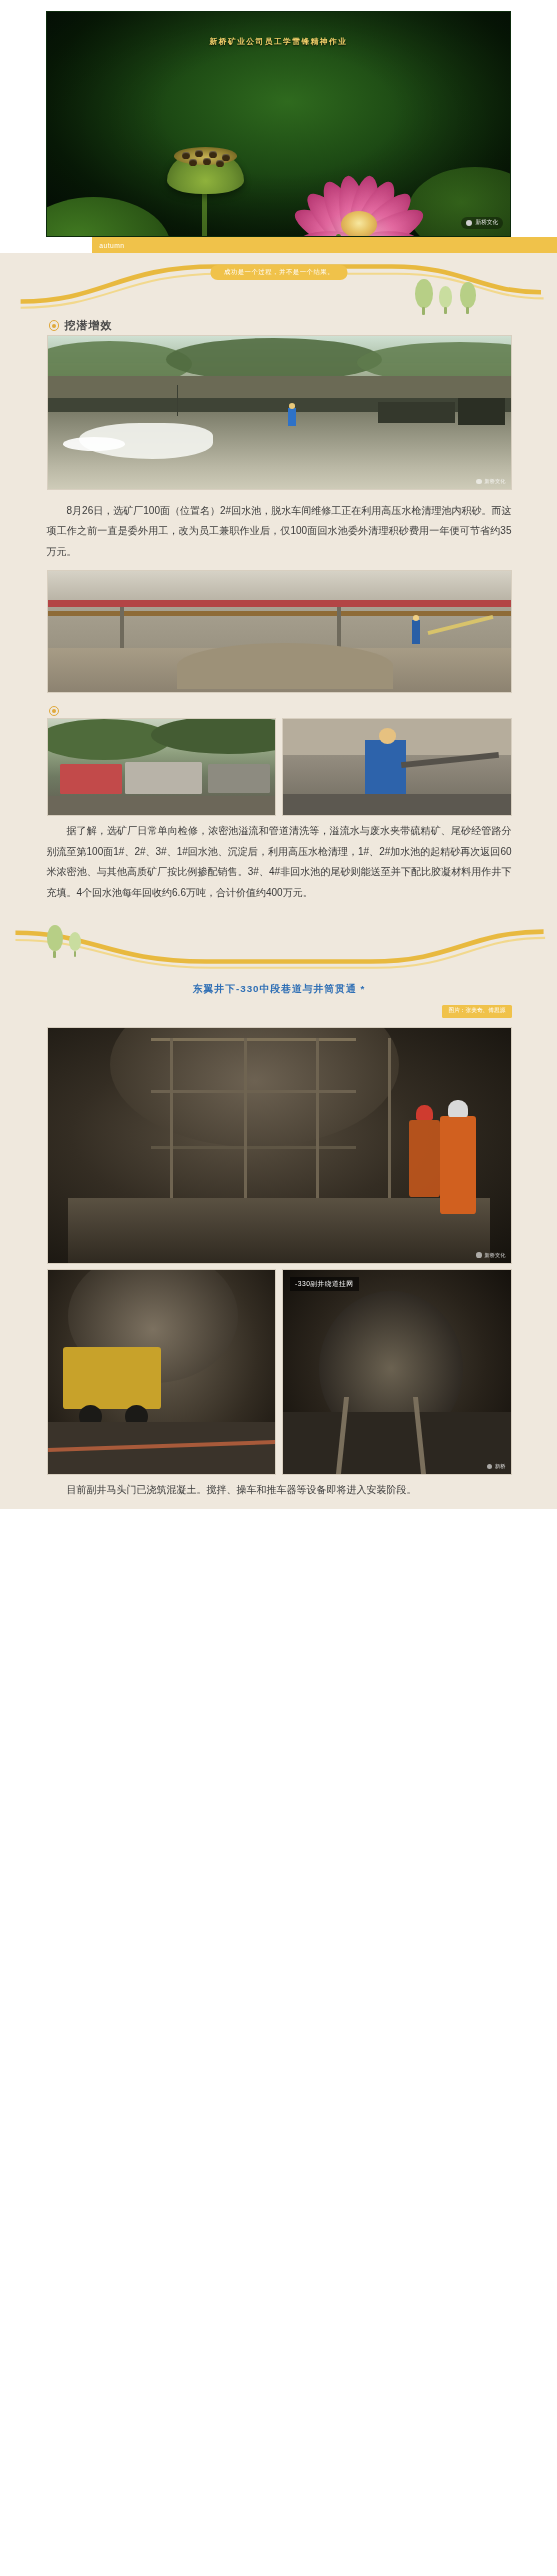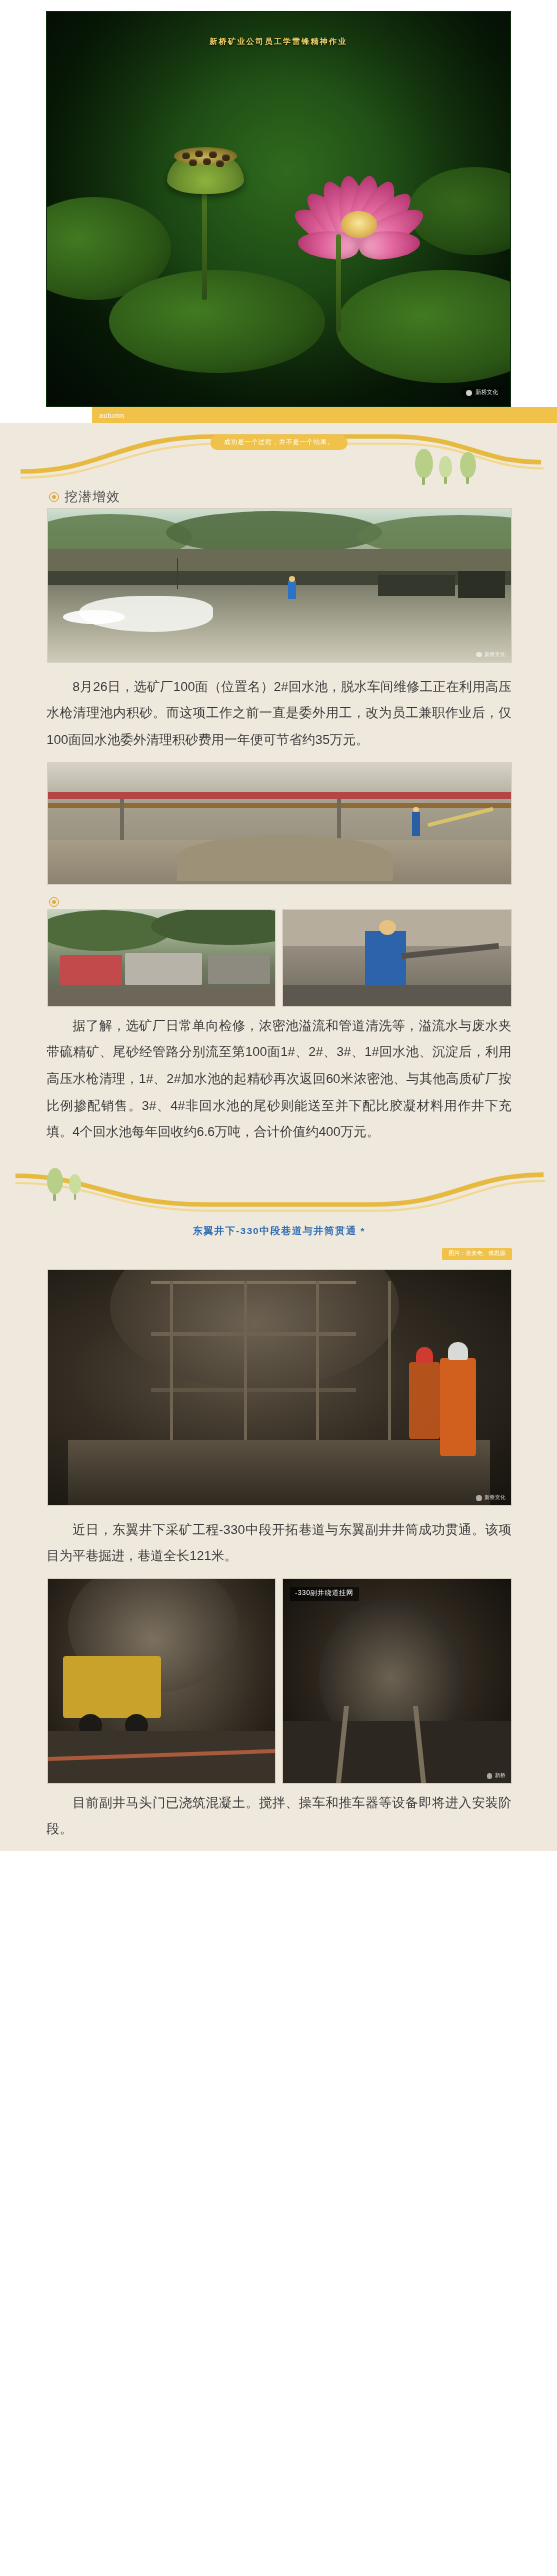--- a/index.html
+++ b/index.html
@@ -8,21 +8,21 @@
     width:558px;
     background:#ffffff;
     font-family:"Liberation Sans", sans-serif;
     color:#333;
   }
   .page { width:558px; position:relative; background:#fff; overflow:hidden; }
 
   
   .hero-wrap { position:relative; width:558px; padding:11.3px 46px 0 46px; background:#fff; }
   .hero {
-    position:relative; width:465px; height:396px; overflow:hidden;
+    position:relative; width:465px; height:226px; overflow:hidden;
     background:radial-gradient(ellipse at 52% 40%, #2f6a1e 0%, #1d4a14 35%, #0a2208 72%, #05150a 100%);
     border:0.5px solid #0c2a0c;
   }
   .hero .vign { position:absolute; inset:0; background:radial-gradient(ellipse at 50% 45%, rgba(0,0,0,0) 35%, rgba(0,0,0,.55) 100%); }
   .hero-title {
     position:absolute; top:21.6px; left:0; right:0; text-align:center;
     color:#f2d06a; font-size:7.7px; letter-spacing:1.5px; line-height:2.0; font-weight:bold;
     text-shadow:0 0.5px 1.5px rgba(0,0,0,.8);
   }
   
@@ -83,32 +83,32 @@
   .tree i {
     position:absolute; display:block; background:#b7cf86; border-radius:50% 50% 48% 48%;
   }
 
   
   .sec-head { display:flex; align-items:center; gap:5.2px; padding:2.1px 0 2.1px 49px; }
   .sec-head .ring {
     width:10.3px; height:10.3px; border-radius:50%; border:1px solid #e0a93c; position:relative; flex:none;
   }
   .sec-head .ring:after { content:""; position:absolute; left:2.1px; top:2.1px; width:4.1px; height:4.1px; border-radius:50%; background:#e0a93c; }
-  .sec-head .txt { font-size:13px; color:#4a4a4a; font-weight:normal; letter-spacing:1px; }
+  .sec-head .txt { font-size:11px; color:#4a4a4a; font-weight:bold; letter-spacing:1px; }
 
   .blue-title { text-align:center; color:#2f6fb5; font-weight:bold; letter-spacing:1px; line-height:1.9; padding:5.2px 0 7.2px; }
   .blue-title .l1 { font-size:9.8px; display:block; }
   .blue-title .l2 { font-size:9.8px; display:block; }
 
   .photo-wrap { width:465px; margin:0 auto 5.2px; position:relative; }
   .photo { position:relative; width:465px; overflow:hidden; border:0.5px solid #d8cfc0; }
   .wm { position:absolute; right:5.2px; bottom:4.1px; font-size:5.2px; color:rgba(255,255,255,.82); display:flex; align-items:center; gap:2.6px; }
   .wm .dot { width:5.7px; height:5.7px; border-radius:50%; background:rgba(255,255,255,.6); }
 
-  .para { width:465px; margin:0 auto; font-size:13px; line-height:2.05; color:#3a3a3a; text-align:justify; padding:5.2px 0 8.2px; }
+  .para { width:465px; margin:0 auto; font-size:10px; line-height:2.05; color:#3a3a3a; text-align:justify; padding:5.2px 0 8.2px; }
   .para.indent { text-indent:2em; }
 
   .caption-right { width:465px; margin:0 auto; text-align:right; }
   .caption-right .cap {
     display:inline-block; background:#f0c24a; color:#fff; font-size:5.7px; padding:2.1px 6.2px; border-radius:1.5px;
   }
 
   .grid2 { width:465px; margin:0 auto; display:flex; gap:5.2px; }
   .grid2 > div { flex:1; position:relative; overflow:hidden; border:0.5px solid #d8cfc0; }
 
@@ -308,21 +308,20 @@
         <div style="position:absolute; left:400px; top:72px; width:20.6px; height:17.5px; background:#d9d9d9; border-radius:9.3px 9.3px 3.1px 3.1px;"></div>
         <div style="position:absolute; left:361px; top:92px; width:31px; height:77px; background:#c2571c; border-radius:3.1px; opacity:.9;"></div>
         <div style="position:absolute; left:368px; top:77px; width:17.5px; height:15.5px; background:#cf3b2f; border-radius:8.2px 8.2px 2.6px 2.6px;"></div>
         <div class="wm">
           <span class="dot"></span>
           <span>新桥文化</span>
         </div>
       </div>
     </div>
 
-    <div class="para indent">近日，东翼井下采矿工程-330中段开拓巷道与东翼副井井筒成功贯通。该项目为平巷掘进，巷道全长121米。</div>
 
     <div class="grid2">
       <div style="height:206px; background:radial-gradient(ellipse at 50% 40%, #6a6050 0%, #332c22 60%, #15110c 100%);">
         <div class="blob" style="left:20.6px; top:-20.6px; width:170px; height:134px; background:radial-gradient(ellipse at 50% 60%, #7c7160 0%, #3b342a 75%, rgba(0,0,0,0) 100%);"></div>
         <div style="position:absolute; left:15.5px; top:77px; width:98px; height:62px; background:#c8a22a; border-radius:3.1px;"></div>
         <div style="position:absolute; left:31px; top:135px; width:23px; height:23px; border-radius:50%; background:#1b1a17;"></div>
         <div style="position:absolute; left:77px; top:135px; width:23px; height:23px; border-radius:50%; background:#1b1a17;"></div>
         <div style="position:absolute; left:0; right:0; bottom:0; height:52px; background:#3a332a;"></div>
         <div style="position:absolute; left:0; right:0; bottom:26px; height:4.1px; background:#a85a3a; transform:rotate(-2deg);"></div>
       </div>

